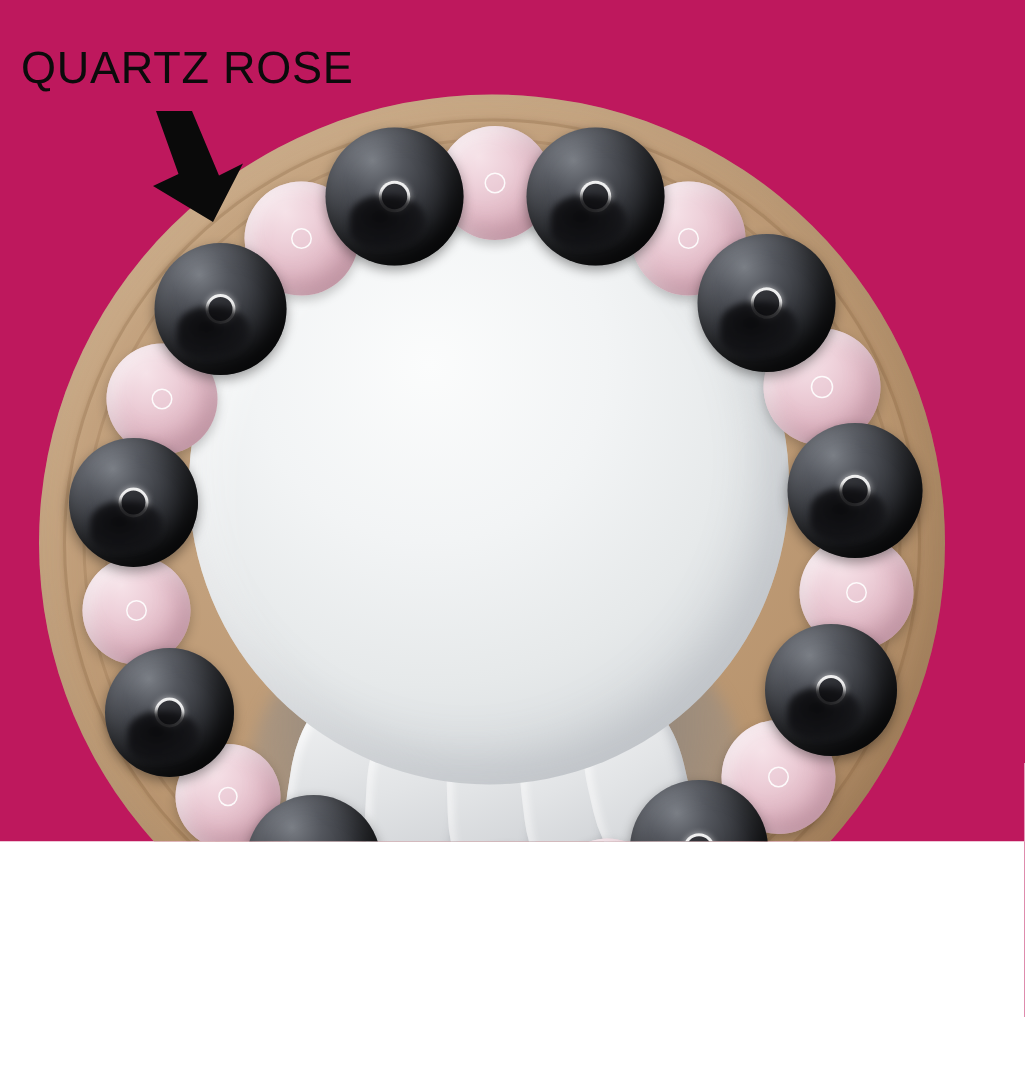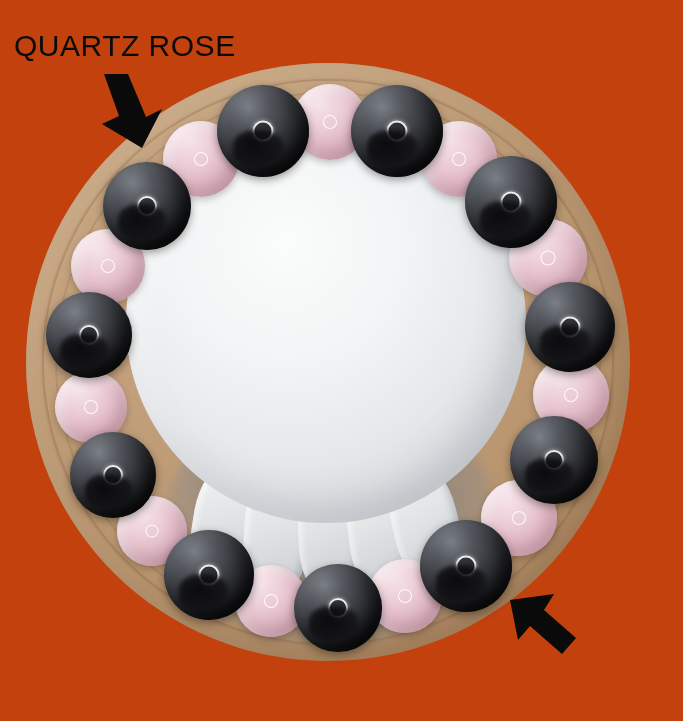--- a/index.html
+++ b/index.html
@@ -7,22 +7,22 @@
     margin: 0;
     padding: 0;
     background: #ffffff;
   }
   body {
     font-family: "Liberation Sans", sans-serif;
   }
   #stage {
     position: relative;
     width: 683px;
-    height: 721px;
-    background: #c2410c;
+    height: 561px;
+    background: #be185d;
     overflow: hidden;
   }
 
   
   .label {
     position: absolute;
     font-family: "Liberation Sans", sans-serif;
     font-weight: 400;
     font-size: 30px;
     letter-spacing: 0.5px;

